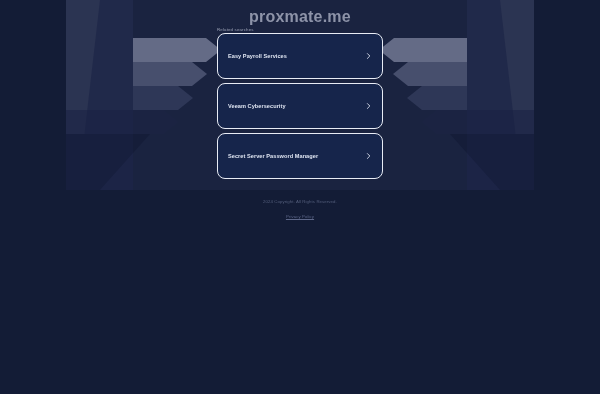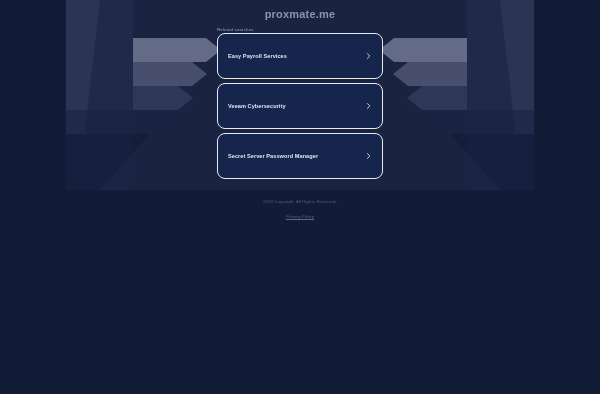--- a/index.html
+++ b/index.html
@@ -31,21 +31,21 @@
     width: 600px;
     height: 394px;
   }
 
   #site-title {
     position: absolute;
     top: 8px;
     left: 0;
     width: 600px;
     text-align: center;
-    font-size: 11px;
+    font-size: 16px;
     font-weight: bold;
     color: #8d93a8;
     letter-spacing: .2px;
   }
 
   #related-label {
     position: absolute;
     top: 26.5px;
     left: 217px;
     font-size: 4.4px;

